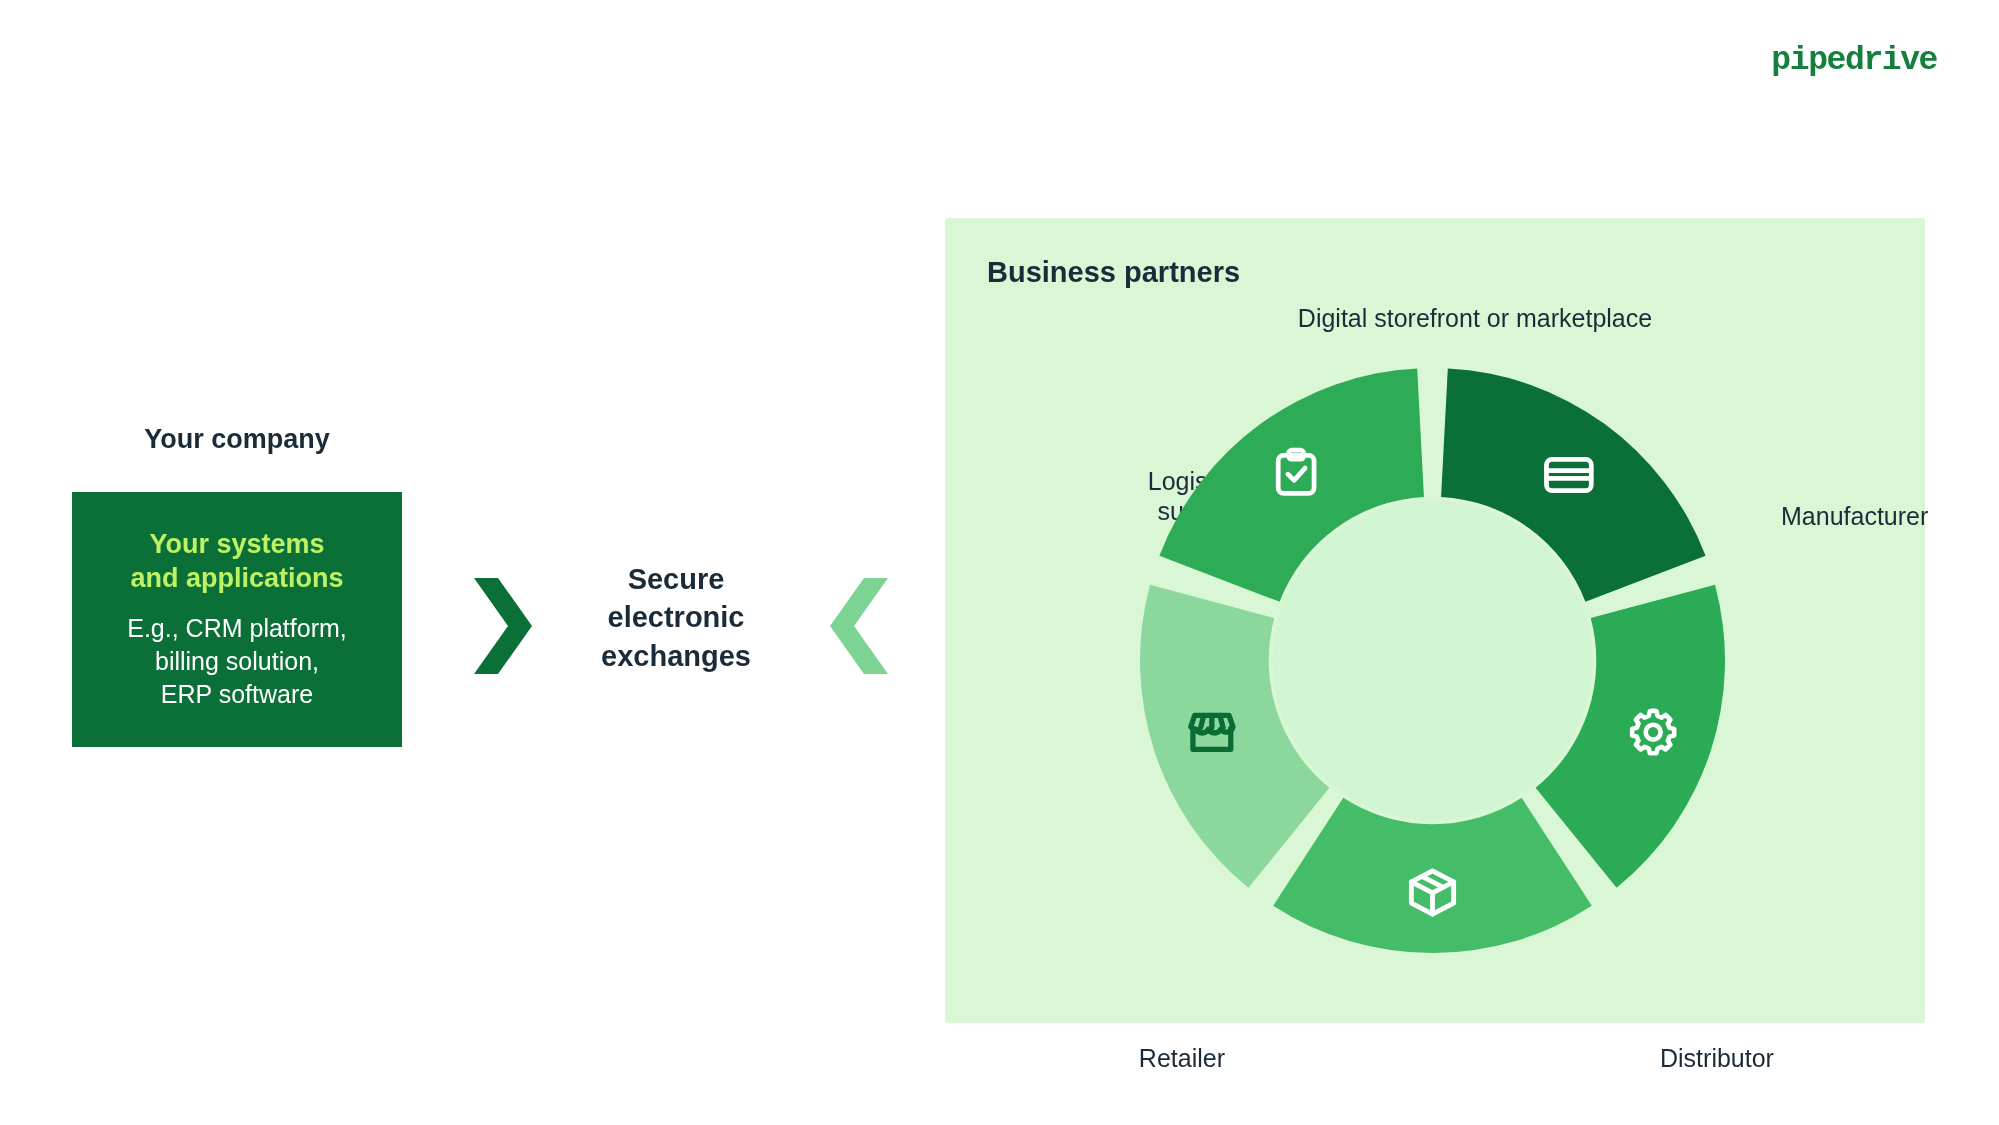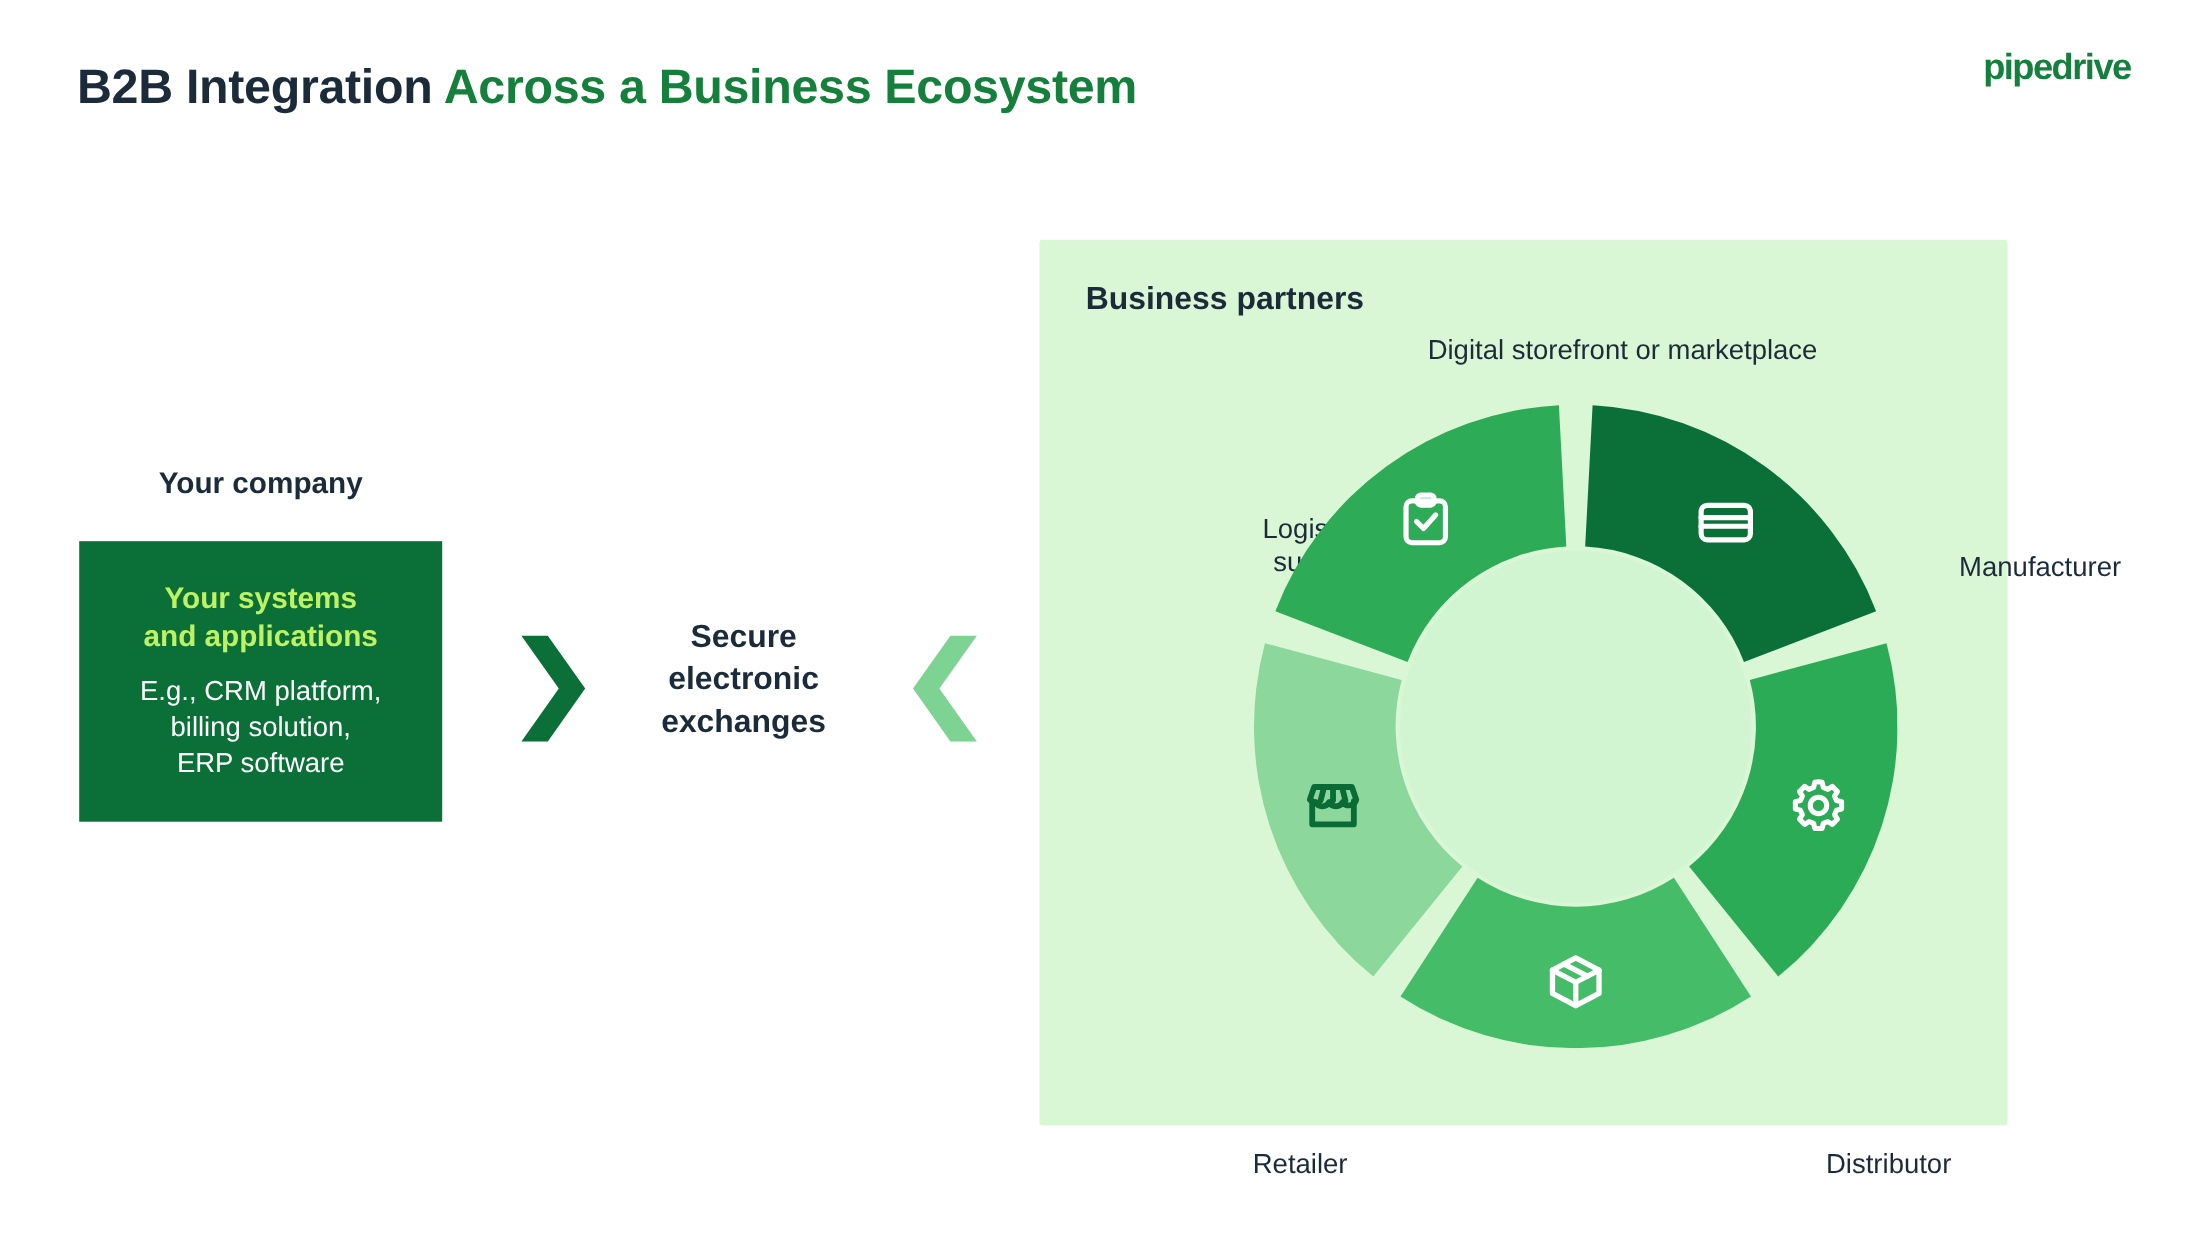--- a/index.html
+++ b/index.html
@@ -33,21 +33,21 @@
   .title .t-green { color: #14803c; }
 
   .logo {
     position: absolute;
     right: 62px;
     top: 42px;
     font-size: 33px;
     font-weight: bold;
     color: #15803d;
     letter-spacing: -1.4px;
-    font-family: Liberation Sans, sans-serif;
+    font-family: Liberation Mono, monospace;
   }
 
   
   .company-label {
     position: absolute;
     left: 72px;
     top: 424px;
     width: 330px;
     text-align: center;
     font-size: 27px;
@@ -103,21 +103,21 @@
     font-weight: bold;
     color: #1c2b3a;
     line-height: 1.32;
   }
 
   
   .partners-panel {
     position: absolute;
     left: 945px;
     top: 218px;
-    width: 880px;
+    width: 980px;
     height: 805px;
     background: #d9f7d4;
     border-radius: 3px;
   }
   .partners-title {
     position: absolute;
     left: 42px;
     top: 38px;
     font-size: 29px;
     font-weight: bold;
@@ -162,23 +162,20 @@
   .lbl-distributor {
     left: 715px; top: 825px; width: 250px;
     text-align: left;
   }
 </style>
 </head>
 <body>
 
 <div class="page">
 
-  <div class="title">
-    <span class="t-dark">B2B Integration </span><span class="t-green">Across a Business Ecosystem</span>
-  </div>
   <div class="logo">pipedrive</div>
 
   <div class="company-label">Your company</div>
   <div class="company-card">
     <div class="company-card-title" style="white-space:pre-line">Your systems
 and applications</div>
     <div class="company-card-sub" style="white-space:pre-line">E.g., CRM platform,
 billing solution,
 ERP software</div>
   </div>

